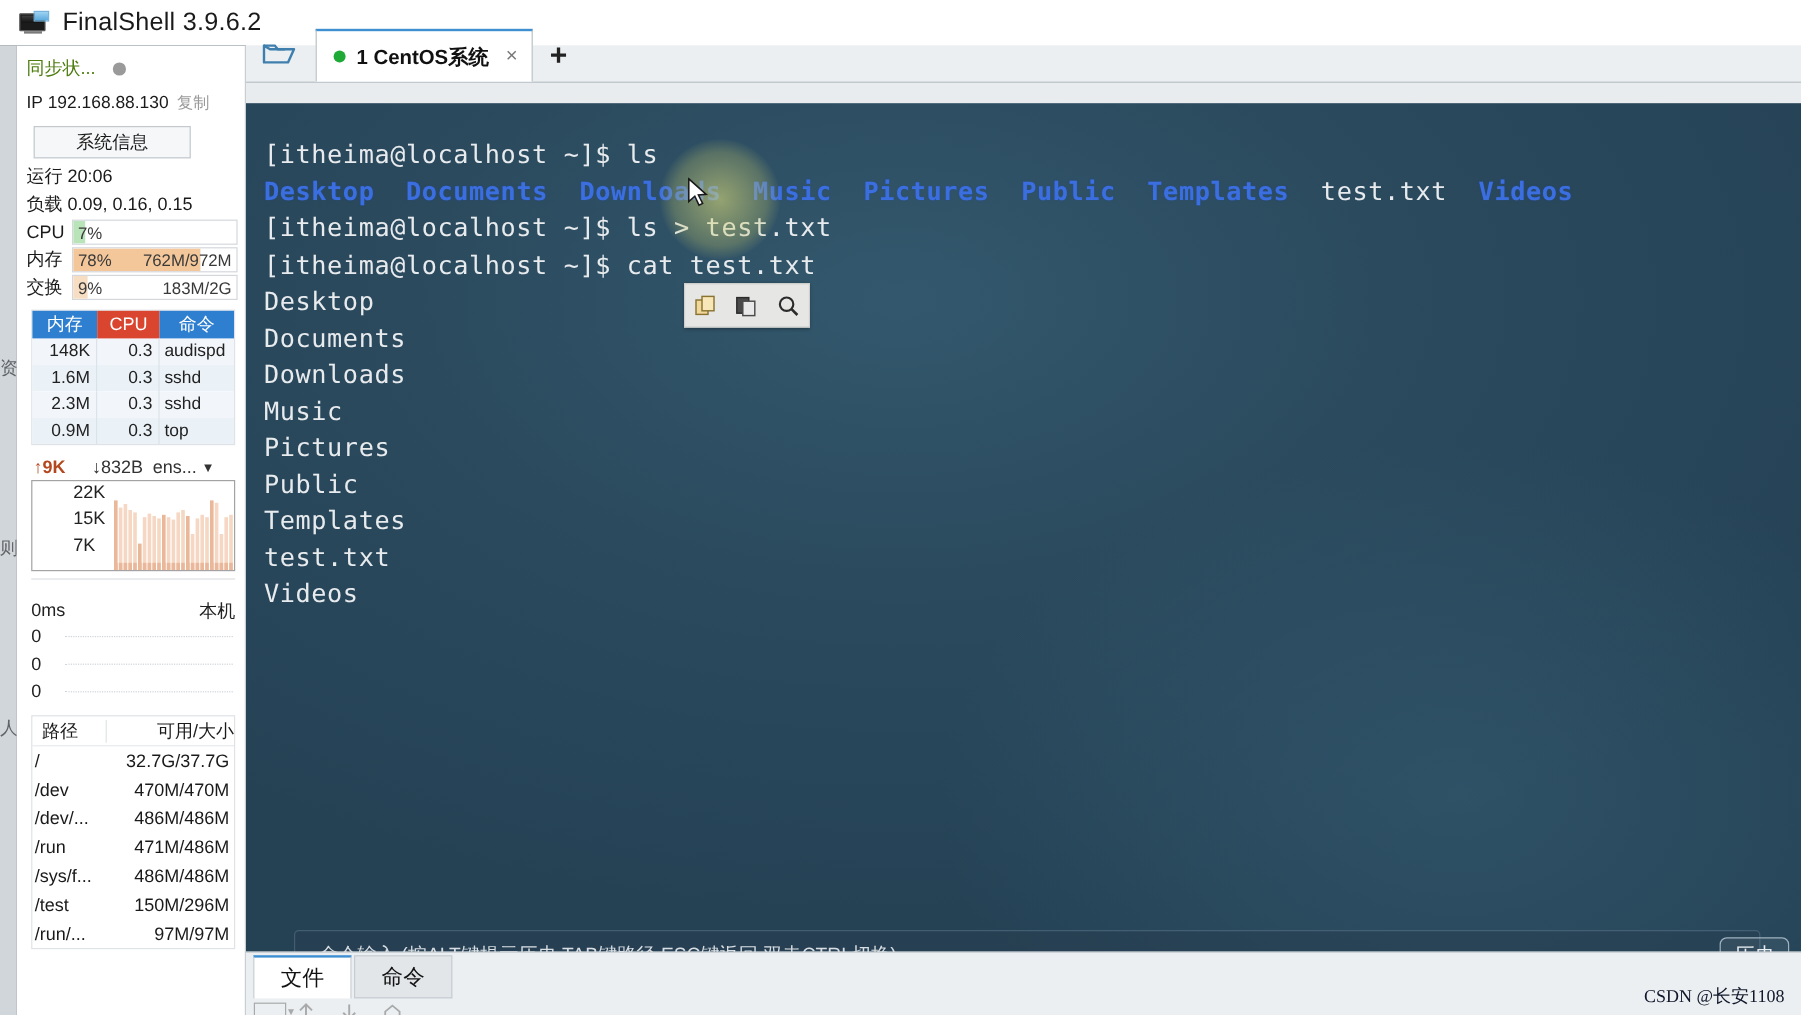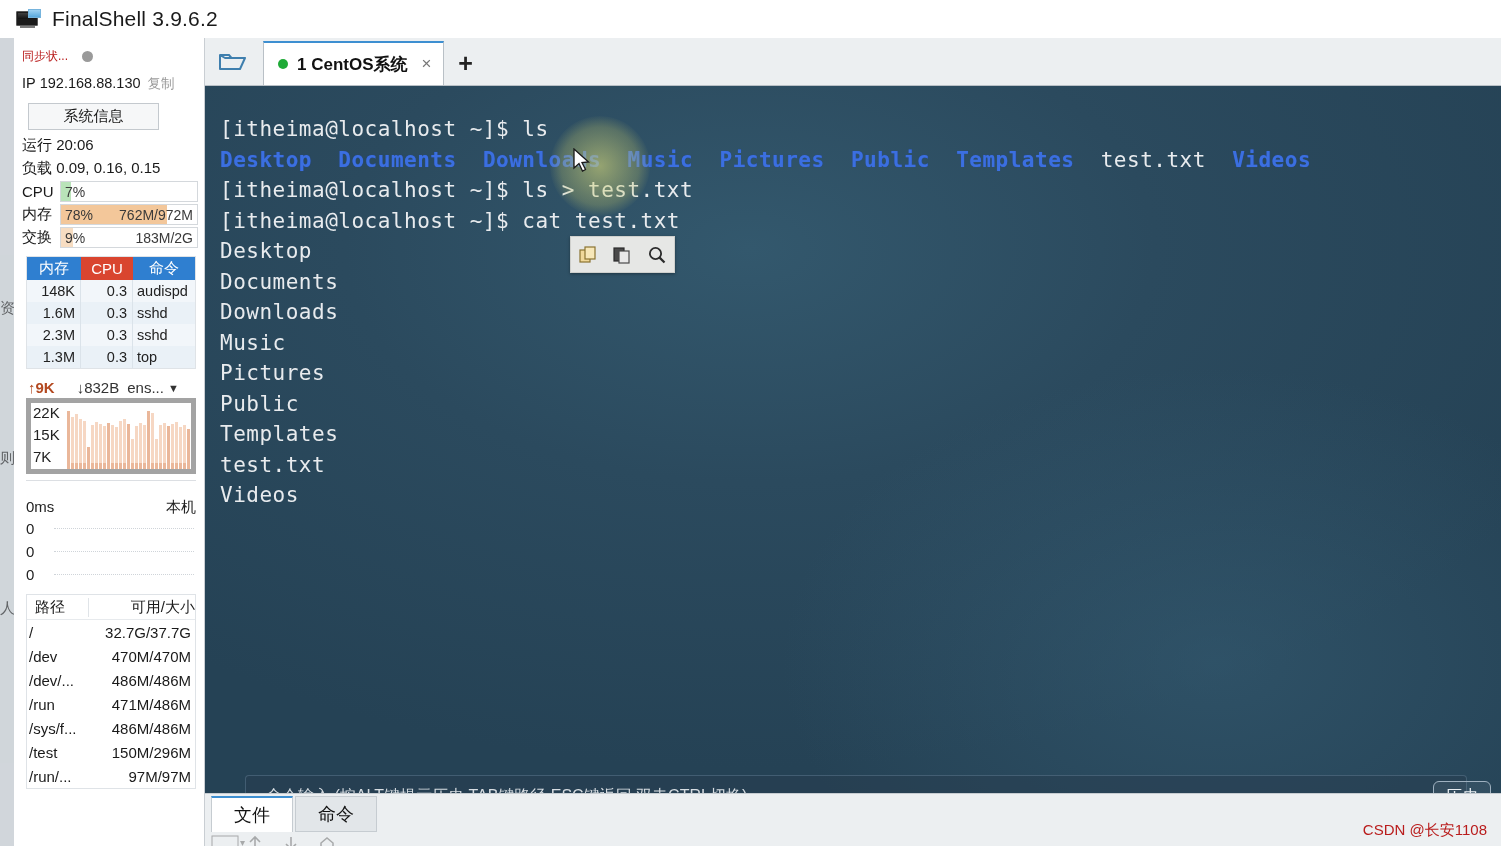--- a/index.html
+++ b/index.html
@@ -43,21 +43,21 @@
     position:absolute; left:0; top:0; width:14px; height:808px;
     background:#eef1f3; color:#6b6b6b; font-size:15px; line-height:22px;
     overflow:hidden; text-align:center; opacity:.85;
   }
   #sidebar-card{
     position:absolute; left:14px; top:0; width:191px; background:#ffffff;
     height:808px; border-right:1px solid #c9ced3;
   }
   .sb-row{ display:flex; align-items:center; font-size:15px; color:#222; }
   #sync-row{ padding:10px 0 6px 8px; }
-  #sync-label{ color:#b91c1c; font-size:12px; }
+  #sync-label{ color:#4d7c0f; font-size:15px; }
   #sync-dot{
     width:11px; height:11px; border-radius:50%;
     background:#9a9a9a; margin-left:14px; display:inline-block;
   }
   #ip-row{ padding:4px 0 4px 8px; display:flex; align-items:baseline; }
   #ip-text{ font-size:14.5px; color:#1a1a1a; }
   #ip-copy{ font-size:13.5px; color:#9a9a9a; margin-left:7px; }
   #sysinfo-btn{
     margin:6px 8px 4px 14px; height:27px; width:131px;
     border:1px solid #c4c9ce; background:#f6f7f8;
@@ -98,21 +98,21 @@
 
   
   #net{ margin:10px 8px 0 12px; }
   #net-head{ display:flex; align-items:center; font-size:15px; color:#333; padding-left:2px; }
   #net-head .up{ color:#b3481f; font-weight:bold; }
   #net-head .dn{ color:#333; margin-left:22px; }
   #net-head .if{ margin-left:8px; color:#333; }
   #net-head .caret{ margin-left:4px; font-size:11px; color:#333; }
   #net-graph{
     position:relative; height:76px; margin-top:2px;
-    border:5px solid #a3a3a3; background:#ffffff; display:flex;
+    border:1px solid #a3a3a3; background:#ffffff; display:flex;padding-left:32px;
   }
   #net-scale{ width:36px; position:relative; flex:none; }
   #net-scale div{ position:absolute; left:2px; font-size:15px; color:#222; }
   #net-bars{ position:relative; flex:1; overflow:hidden; }
   #net-bars .bar{ position:absolute; bottom:0; width:3px; background:#f6d7c3; }
   #net-bars .bar.dark{ background:#eab79a; }
 
   #lat{ margin:6px 8px 0 12px; border-top:1px solid #dcdfe3; padding-top:17px; position:relative; }
   #lat-head{ display:flex; justify-content:space-between; font-size:15px; color:#222; }
   #lat-rows div{ font-size:15px; color:#222; line-height:23px; position:relative;}
@@ -127,21 +127,21 @@
   #disk-head .dh1{ width:62px; padding-left:8px; font-size:15px; color:#1a1a1a; border-right:1px solid #e0e4e8;}
   #disk-head .dh2{ flex:1; padding-left:10px; font-size:15px; color:#1a1a1a;text-align:right; }
   .disk-row{ display:flex; height:24px; align-items:center; }
   .disk-row .d1{ width:62px; padding-left:2px; font-size:15px; color:#1a1a1a; white-space:nowrap; overflow:hidden;}
   .disk-row .d2{ flex:1; text-align:right; padding-right:4px; font-size:15px; color:#1a1a1a; }
 
   
   #main{ position:absolute; left:205px; top:38px; width:1296px; height:808px; background:#e9ecef; }
 
   #tabbar{
-    position:absolute; left:0; top:0; width:1296px; height:48px;
+    position:absolute; left:0; top:0; width:1296px; height:31px;
     background:#eceff1; border-bottom:1px solid #b9c0c6; display:flex; align-items:flex-end;
   }
   #folder-btn{
     width:56px; height:46px; display:flex; align-items:center; justify-content:center;
   }
   .tab{
     height:44px; background:#ffffff; border:1px solid #b9c0c6; border-bottom:none;
     border-top:2px solid #3d8fd1;
     display:flex; align-items:center; padding:0 12px 0 14px; margin-left:2px;
     font-size:17px; font-weight:bold; color:#111;
@@ -224,21 +224,21 @@
   }
   .btab.active{ background:#ffffff; border-top:2px solid #3d8fd1; border-bottom:none; }
   #bottom-toolbar{
     position:absolute; left:6px; top:41px; display:flex; align-items:center; gap:14px;
     opacity:.45;
   }
   .bt-icon{ width:22px; height:16px; }
 
   #watermark{
     position:absolute; right:14px; bottom:6px;
-    font-size:15px; color:#b91c1c; font-family:Liberation Sans, sans-serif;
+    font-size:15px; color:#0f172a; font-family:Liberation Serif, serif;
   }
 </style>
 </head>
 <body>
 
 <div id="titlebar">
   <div id="app-icon">
     <div class="screen"></div>
       <div class="blue"></div>
       <div class="base"></div>
@@ -324,21 +324,21 @@
             <div class="c-mem">1.6M</div>
             <div class="c-cpu">0.3</div>
             <div class="c-cmd">sshd</div>
           </div>
           <div class="proc-row">
             <div class="c-mem">2.3M</div>
             <div class="c-cpu">0.3</div>
             <div class="c-cmd">sshd</div>
           </div>
           <div class="proc-row">
-            <div class="c-mem">1.3M</div>
+            <div class="c-mem">0.9M</div>
             <div class="c-cpu">0.3</div>
             <div class="c-cmd">top</div>
           </div>
         </div>
     </div>
 
     <div id="net">
       <div id="net-head">
         <span class="up">↑</span>
           <span class="up">9K</span>

